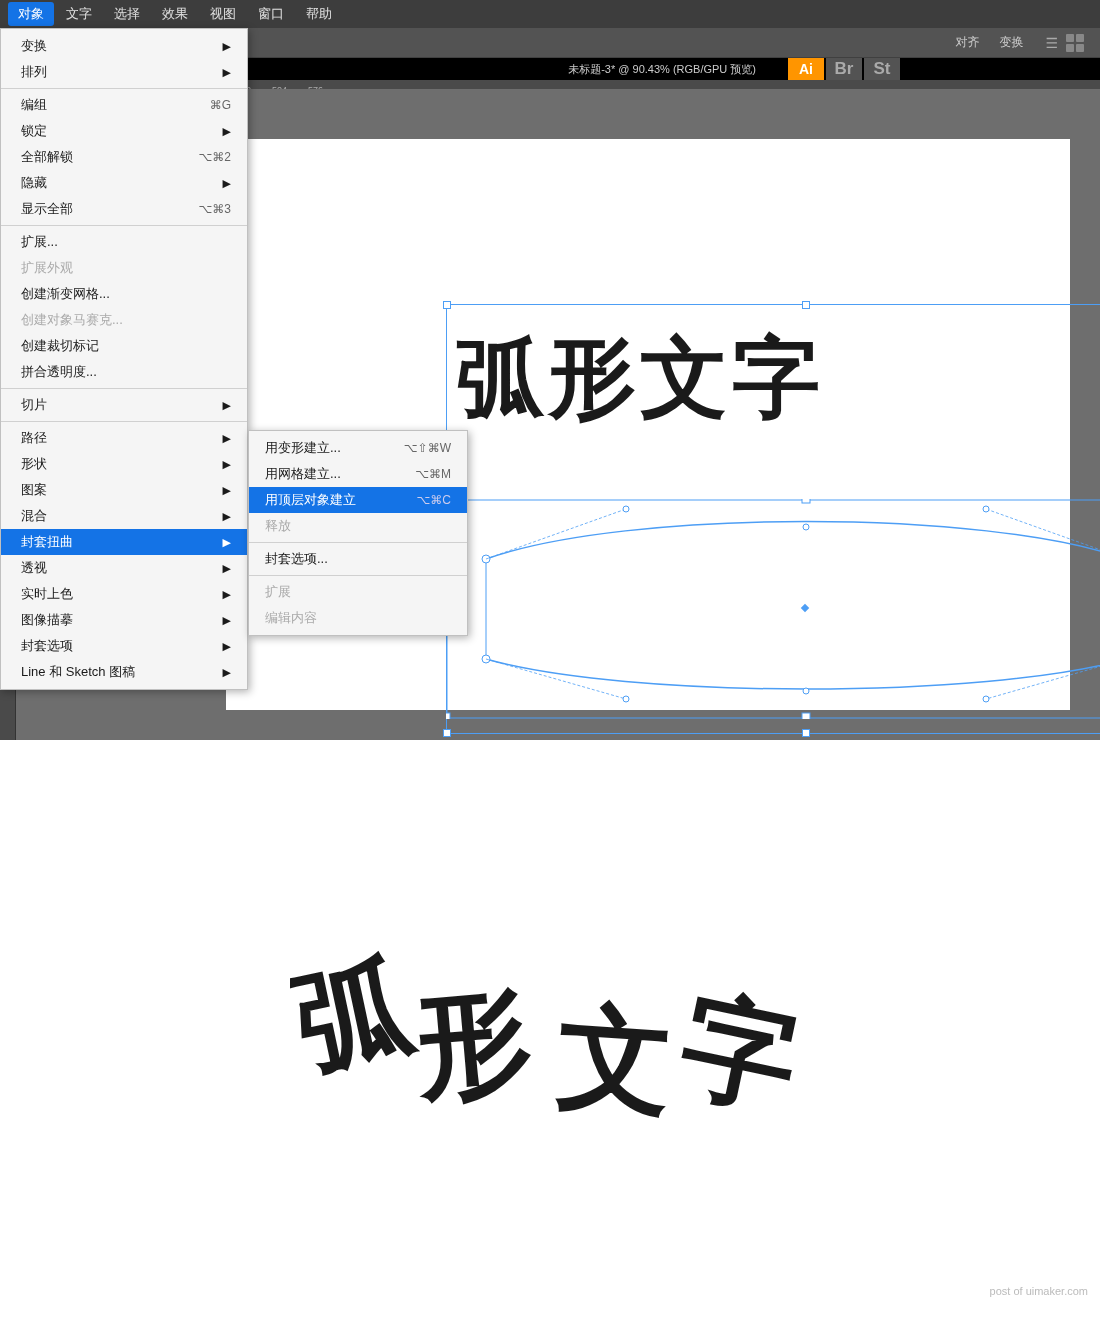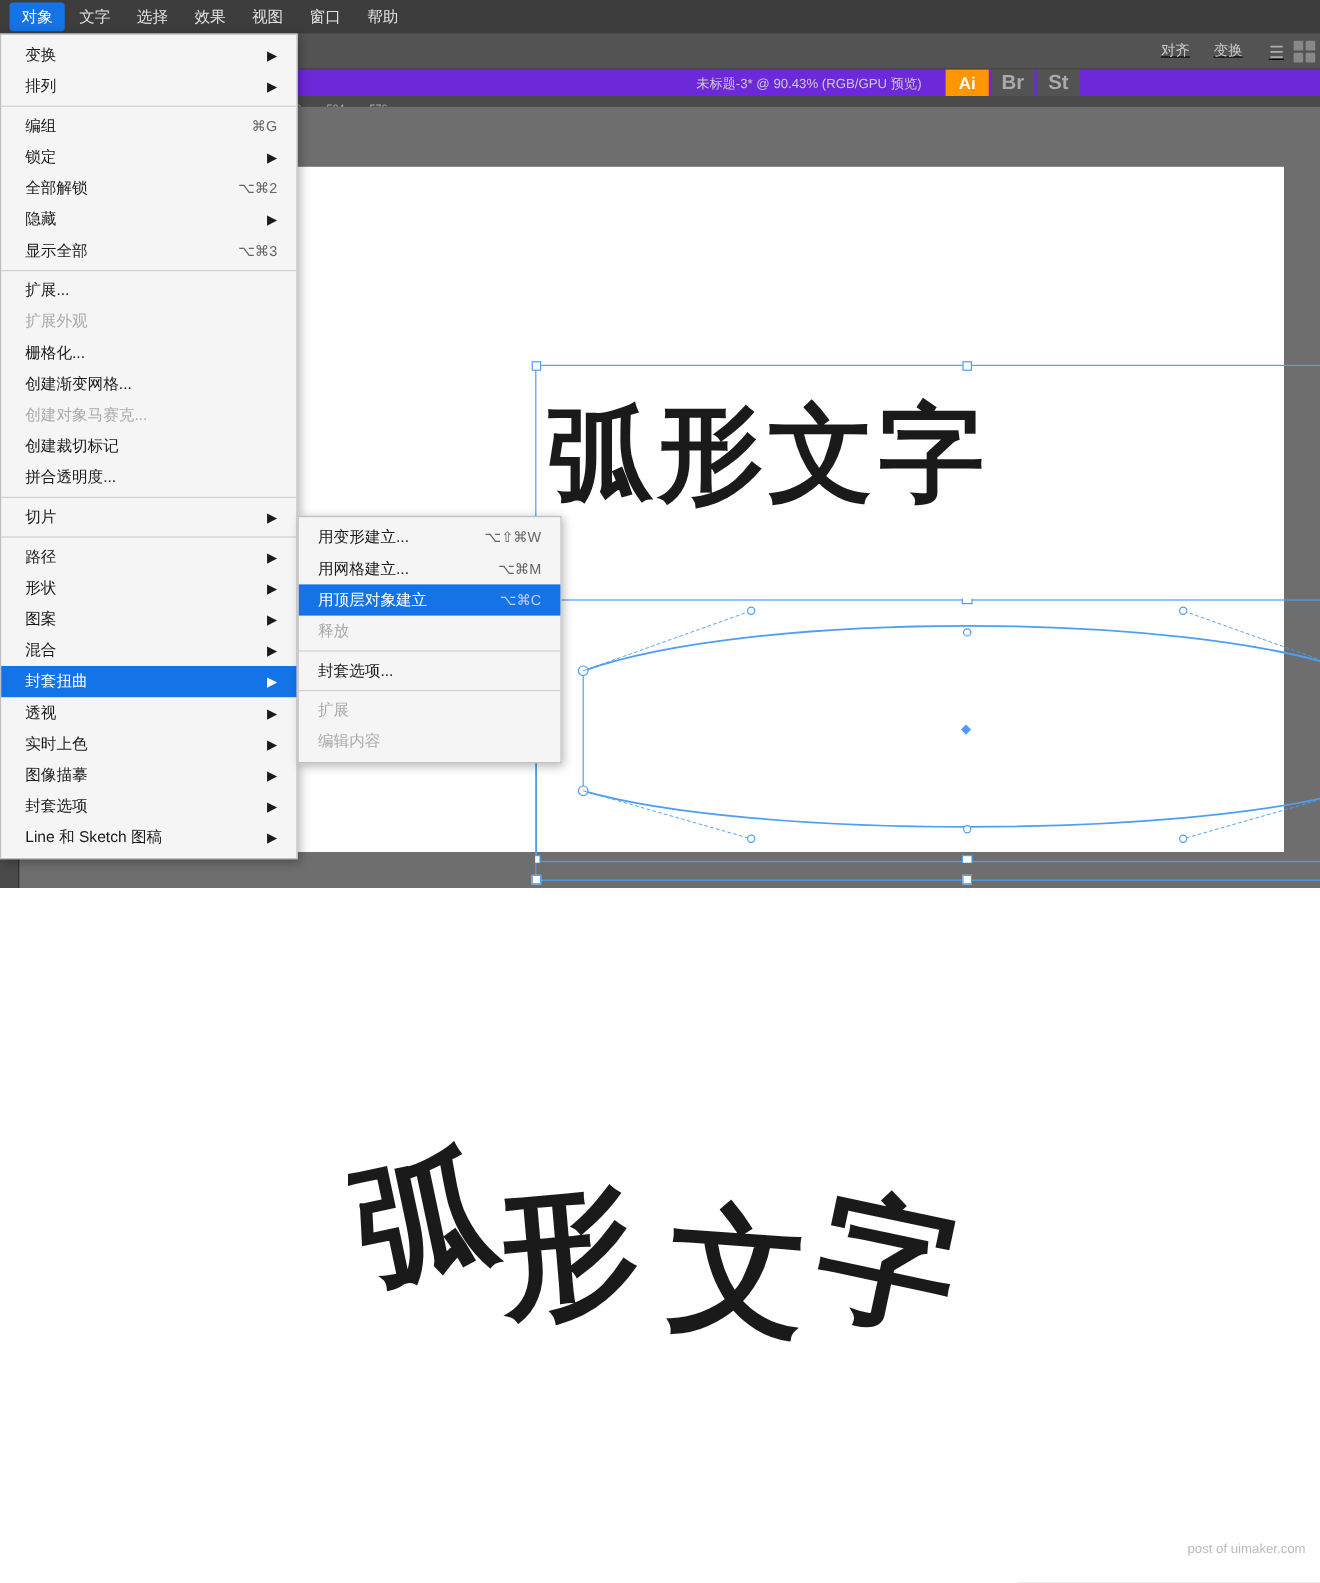--- a/index.html
+++ b/index.html
@@ -40,24 +40,23 @@
       background: #1473e6;
       color: white;
     }
 
     
     .options-bar {
       height: 30px;
       background: #535353;
       display: flex;
       align-items: center;
-      padding: 0 4px;
+      padding: 0 16px;
       gap: 8px;
       border-bottom: 1px solid #404040;
-      text-decoration: underline;
     }
     .options-label {
       color: #ccc;
       font-size: 12px;
     }
     .opacity-control {
       display: flex;
       align-items: center;
       gap: 4px;
     }
@@ -84,21 +83,21 @@
     .align-btn, .transform-btn {
       color: #ccc;
       font-size: 12px;
       cursor: pointer;
       padding: 2px 6px;
     }
 
     
     .title-bar {
       height: 22px;
-      background: #6d28d9;
+      background: #000000;
       display: flex;
       align-items: center;
       padding: 0 200px 0 8px;
       justify-content: flex-end;
     }
     .title-text {
       color: #ccc;
       font-size: 11px;
       flex: 1;
       text-align: right;
@@ -116,20 +115,21 @@
       align-items: center;
       justify-content: center;
       font-size: 17px;
       font-weight: bold;
       cursor: pointer;
     }
     .app-badge.ai {
       background: #ff9500;
       color: white;
       font-size: 14px;
+      margin-left: 12px;
     }
     .app-badge.br {
       background: #535353;
       color: #aaa;
     }
     .app-badge.st {
       background: #535353;
       color: #aaa;
     }
 
@@ -509,23 +509,20 @@
         <span class="shortcut">⌥⌘3</span>
       </div>
       <div class="menu-separator"></div>
       <div class="menu-dropdown-item">
         <span>扩展...</span>
       </div>
       <div class="menu-dropdown-item disabled">
         <span>扩展外观</span>
       </div>
       <div class="menu-dropdown-item">
-        <span>栅格化...</span>
-      </div>
-      <div class="menu-dropdown-item">
         <span>创建渐变网格...</span>
       </div>
       <div class="menu-dropdown-item disabled">
         <span>创建对象马赛克...</span>
       </div>
       <div class="menu-dropdown-item">
         <span>创建裁切标记</span>
       </div>
       <div class="menu-dropdown-item">
         <span>拼合透明度...</span>

